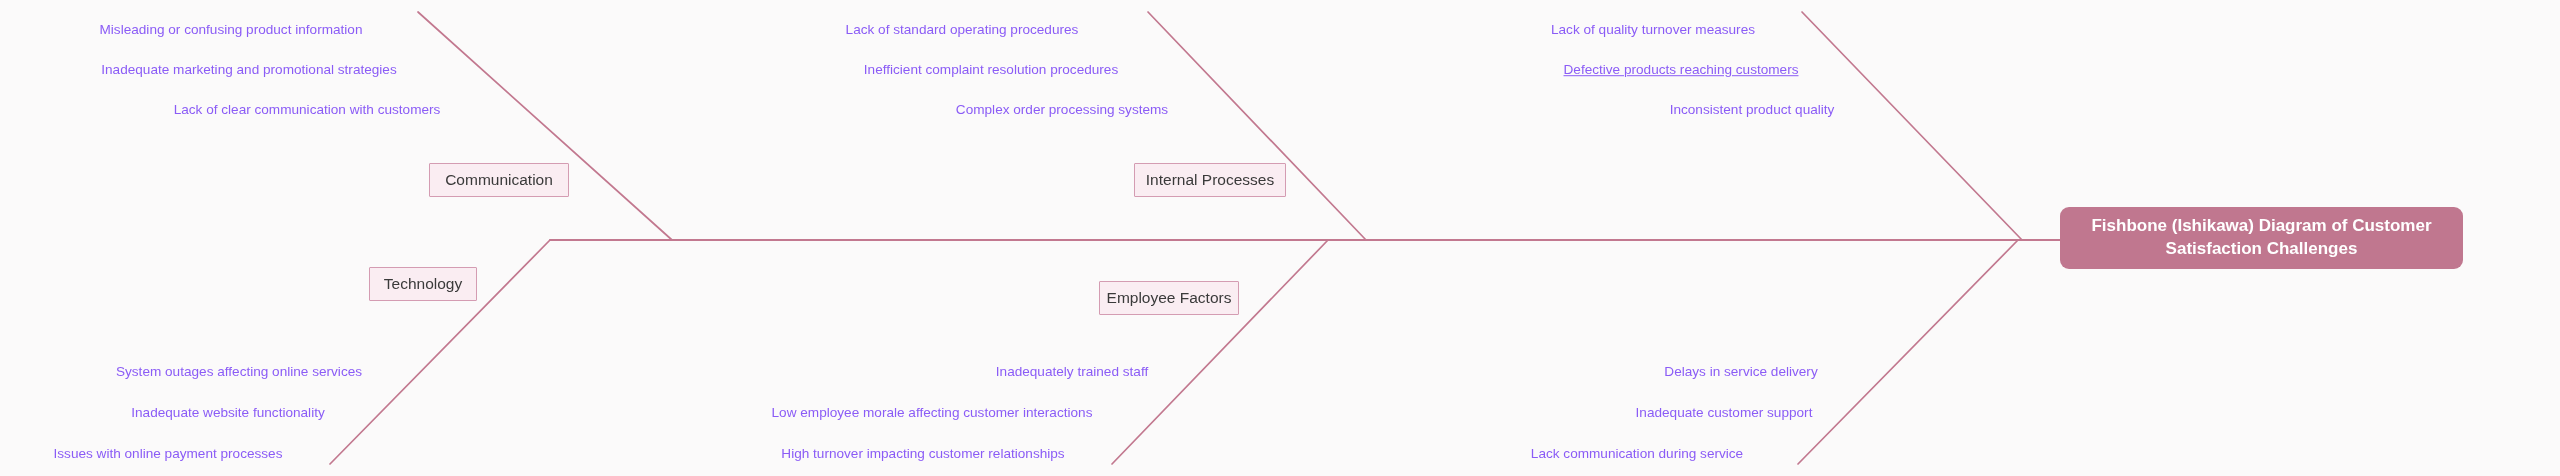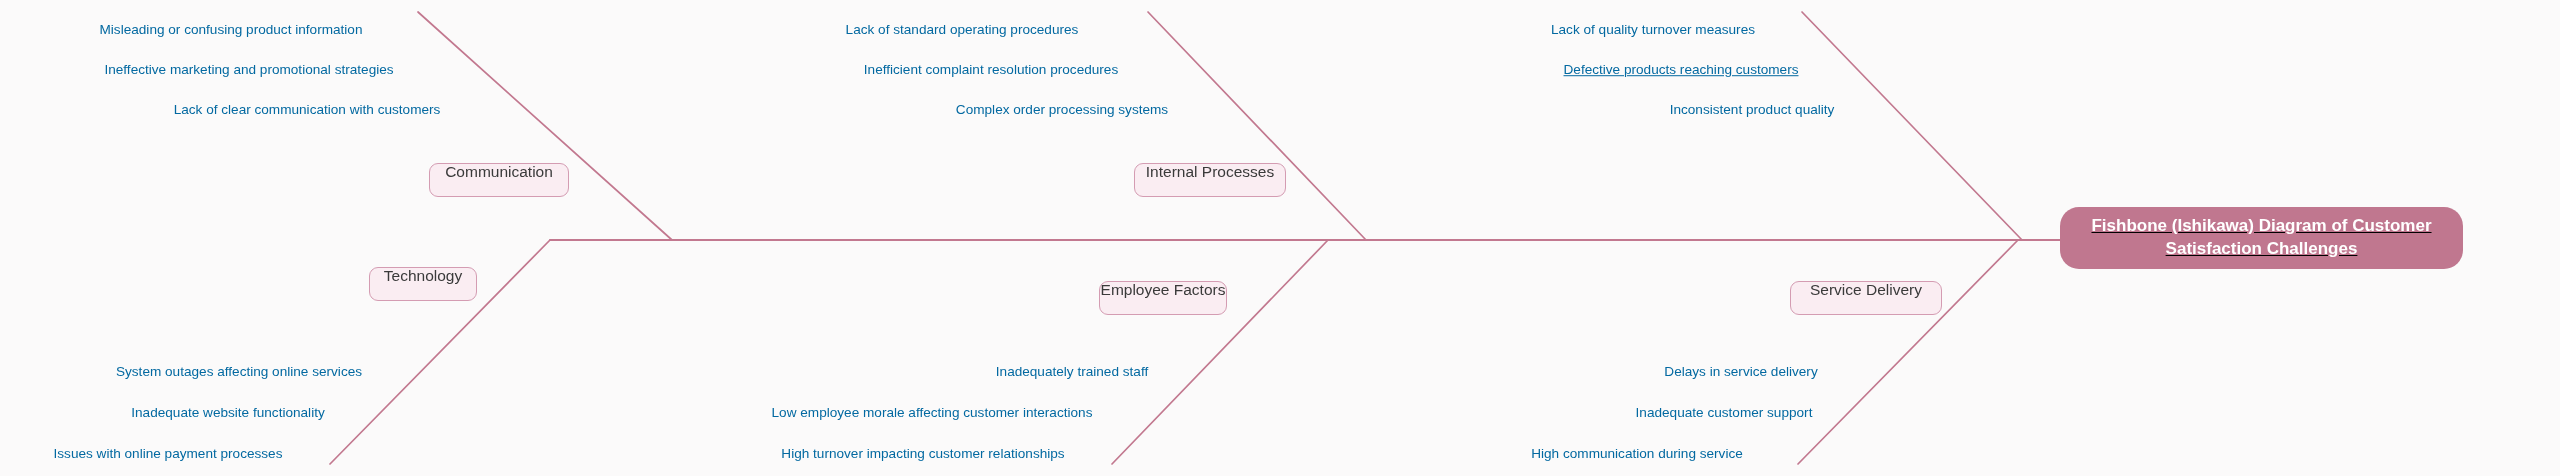--- a/index.html
+++ b/index.html
@@ -25,59 +25,58 @@
     top: 0;
     width: 2560px;
     height: 476px;
     pointer-events: none;
   }
   .cat-box {
     position: absolute;
     box-sizing: border-box;
     background: #faedf2;
     border: 1.6px solid #d49cb2;
-    border-radius: 9px;
+    border-radius: 1px;
     height: 34px;
     display: flex;
-    align-items: flex-start;
+    align-items: center;
     justify-content: center;
     padding: 0 16px;
     white-space: nowrap;
     z-index: 3;
   }
   .cat-label {
     font-size: 15.5px;
     color: #3a3a3a;
     line-height: 1;
   }
   .cause {
     position: absolute;
     font-size: 13.6px;
-    color: #0369a1;
+    color: #8b5cf6;
     white-space: nowrap;
     line-height: 1;
     z-index: 2;
     transform: translate(-50%, -50%);
   }
   #title-box {
     position: absolute;
     box-sizing: border-box;
     left: 2060px;
     top: 207px;
     width: 403px;
     height: 62px;
     background: #c0778f;
-    border-radius: 19px;
+    border-radius: 9px;
     display: flex;
     align-items: center;
     justify-content: center;
     text-align: center;
     padding: 0 29px;
     z-index: 4;
-    text-decoration: underline;
   }
   #title-text {
     color: #ffffff;
     font-size: 17px;
     font-weight: bold;
     line-height: 1.35;
   }
 </style>
 </head>
 <body>
@@ -99,45 +98,42 @@
   <div class="cat-box" style="left: 429px; top: 163px; width: 140px;">
     <span class="cat-label">Communication</span>
   </div>
   <div class="cat-box" style="left: 1134px; top: 163px; width: 152px;">
     <span class="cat-label">Internal Processes</span>
   </div>
 
   <div class="cat-box" style="left: 369px; top: 267px; width: 108px;">
     <span class="cat-label">Technology</span>
   </div>
-  <div class="cat-box" style="left: 1099px; top: 281px; width: 128px;">
+  <div class="cat-box" style="left: 1099px; top: 281px; width: 140px;">
     <span class="cat-label">Employee Factors</span>
-  </div>
-  <div class="cat-box" style="left: 1790px; top: 281px; width: 152px;">
-    <span class="cat-label">Service Delivery</span>
   </div>
 
   <div id="cause-layer">
       <div class="cause" style="left: 231px; top: 30px;">Misleading or confusing product information</div>
-      <div class="cause" style="left: 249px; top: 70px;">Ineffective marketing and promotional strategies</div>
+      <div class="cause" style="left: 249px; top: 70px;">Inadequate marketing and promotional strategies</div>
       <div class="cause" style="left: 307px; top: 110px;">Lack of clear communication with customers</div>
       <div class="cause" style="left: 962px; top: 30px;">Lack of standard operating procedures</div>
       <div class="cause" style="left: 991px; top: 70px;">Inefficient complaint resolution procedures</div>
       <div class="cause" style="left: 1062px; top: 110px;">Complex order processing systems</div>
       <div class="cause" style="left: 1653px; top: 30px;">Lack of quality turnover measures</div>
       <div class="cause" style="left: 1681px; top: 70px; text-decoration: underline;">Defective products reaching customers</div>
       <div class="cause" style="left: 1752px; top: 110px;">Inconsistent product quality</div>
       <div class="cause" style="left: 239px; top: 372px;">System outages affecting online services</div>
       <div class="cause" style="left: 228px; top: 413px;">Inadequate website functionality</div>
       <div class="cause" style="left: 168px; top: 454px;">Issues with online payment processes</div>
       <div class="cause" style="left: 1072px; top: 372px;">Inadequately trained staff</div>
       <div class="cause" style="left: 932px; top: 413px;">Low employee morale affecting customer interactions</div>
       <div class="cause" style="left: 923px; top: 454px;">High turnover impacting customer relationships</div>
       <div class="cause" style="left: 1741px; top: 372px;">Delays in service delivery</div>
       <div class="cause" style="left: 1715px; top: 413px; padding-left: 18px;">Inadequate customer support</div>
-      <div class="cause" style="left: 1637px; top: 454px;">High communication during service</div>
+      <div class="cause" style="left: 1637px; top: 454px;">Lack communication during service</div>
     </div>
 
   <div id="title-box">
     <span id="title-text">Fishbone (Ishikawa) Diagram of Customer Satisfaction Challenges</span>
   </div>
 
 </div>
 
 </body></html>

